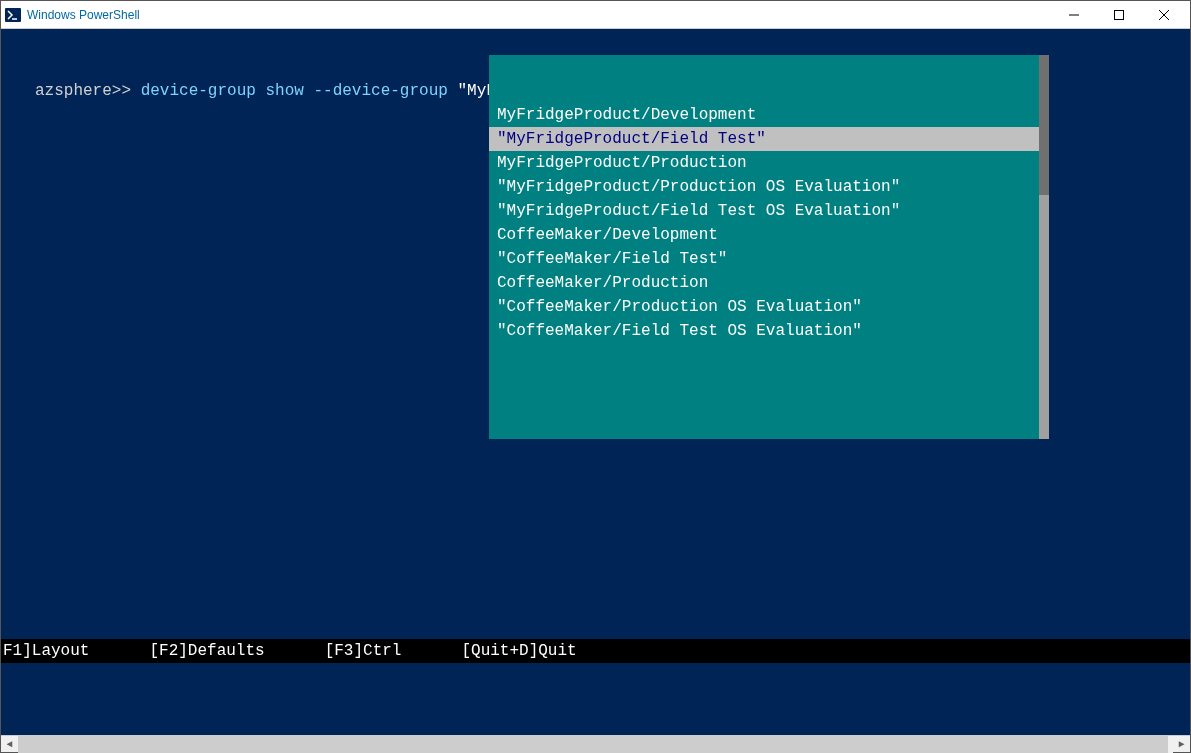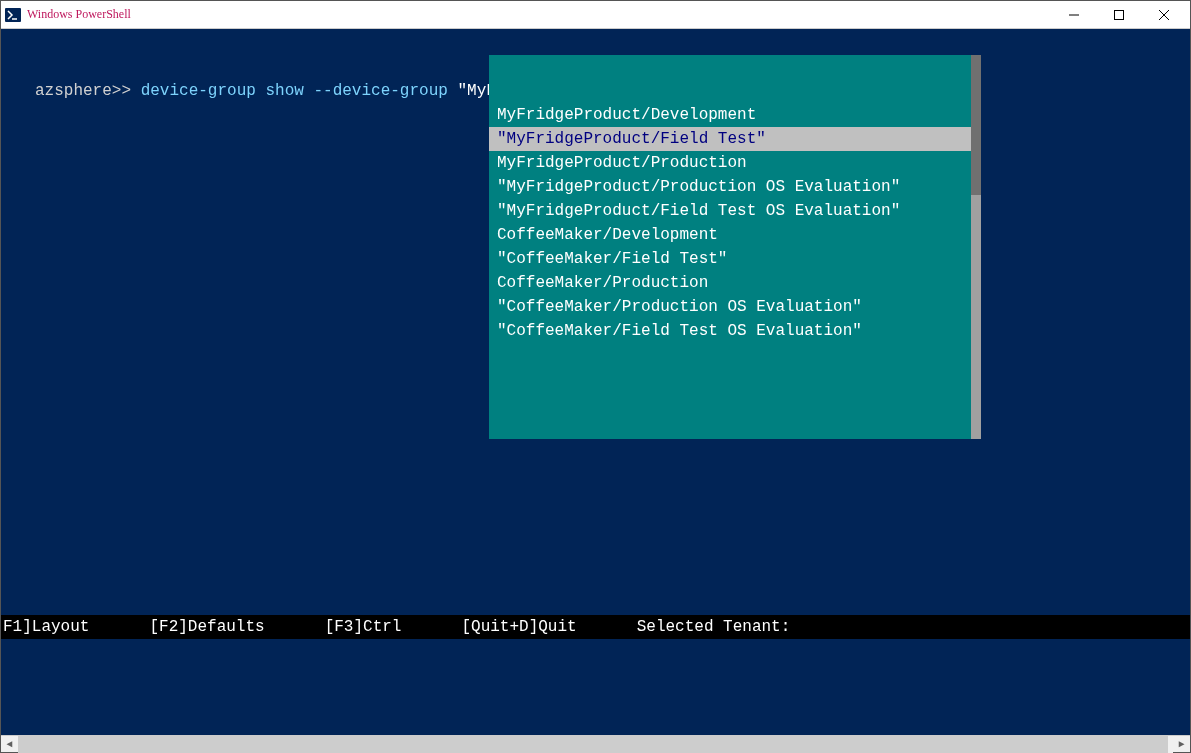--- a/index.html
+++ b/index.html
@@ -30,21 +30,21 @@
     font-family: 'Segoe UI', Tahoma, sans-serif;
     font-size: 12px;
   }
   .titlebar .icon {
     width: 16px; height: 16px;
     margin-right: 6px;
     display: inline-flex;
     align-items: center;
     justify-content: center;
   }
-  .titlebar .title { flex: 0 0 auto; color: #be185d; font-family: Liberation Serif, serif; }
+  .titlebar .title { flex: 0 0 auto; color: #0369a1; }
   .titlebar .spacer { flex: 1; }
   .titlebar .winbtn {
     width: 45px; height: 28px;
     display: inline-flex;
     align-items: center;
     justify-content: center;
     font-family: 'Segoe UI', sans-serif;
     font-size: 11px;
     color: #000;
   }
@@ -59,41 +59,41 @@
     white-space: pre;
   }
   .prompt-line { color: #eeedf0; }
   .prompt-prefix { color: #d1d1d1; margin-left: 30px; }
   .prompt-cmd { color: #7dd3fc; }
   .quoted { color: #fff; }
   .dropdown {
     position: absolute;
     left: 488px;
     top: 26px;
-    width: 492px;
+    width: 560px;
     background: #008080;
     color: #fff;
     line-height: 1.5;
   }
   .dropdown .item { padding: 0 8px; background: #008080; color:#fff; }
   .dropdown .item.sel { background: #c0c0c0; color: #000080; }
   .dropdown .scrollbar {
     position: absolute;
     right: 0; top: 0; bottom: 0; width: 10px;
     background: #a0a0a0;
   }
   .dropdown .thumb {
     position: absolute;
     right: 0; top: 0; width: 10px; height: 140px;
     background: #707070;
   }
   .statusbar {
     position: absolute;
     left: 0;
-    top: 586px;
+    top: 610px;
     width: 100%;
     height: 24px;
     background: #000;
     color: #fff;
     display: flex;
     align-items: center;
     padding: 0 2px;
     font-size: 16px;
     gap: 0;
   }
@@ -185,21 +185,20 @@
     
     
 
     
 
     <div class="statusbar">
       <span class="sitem">F1]Layout</span>
       <span class="sitem">[F2]Defaults</span>
       <span class="sitem">[F3]Ctrl</span>
       <span class="sitem">[Quit+D]Quit</span>
-      <span class="sitem">Selected Tenant:</span>
     </div>
   </div>
 
   <div class="hscroll">
     <span class="arrow">◄</span>
     <div class="track">
       <div class="hthumb"></div>
     </div>
     <span class="arrow">►</span>
   </div>

